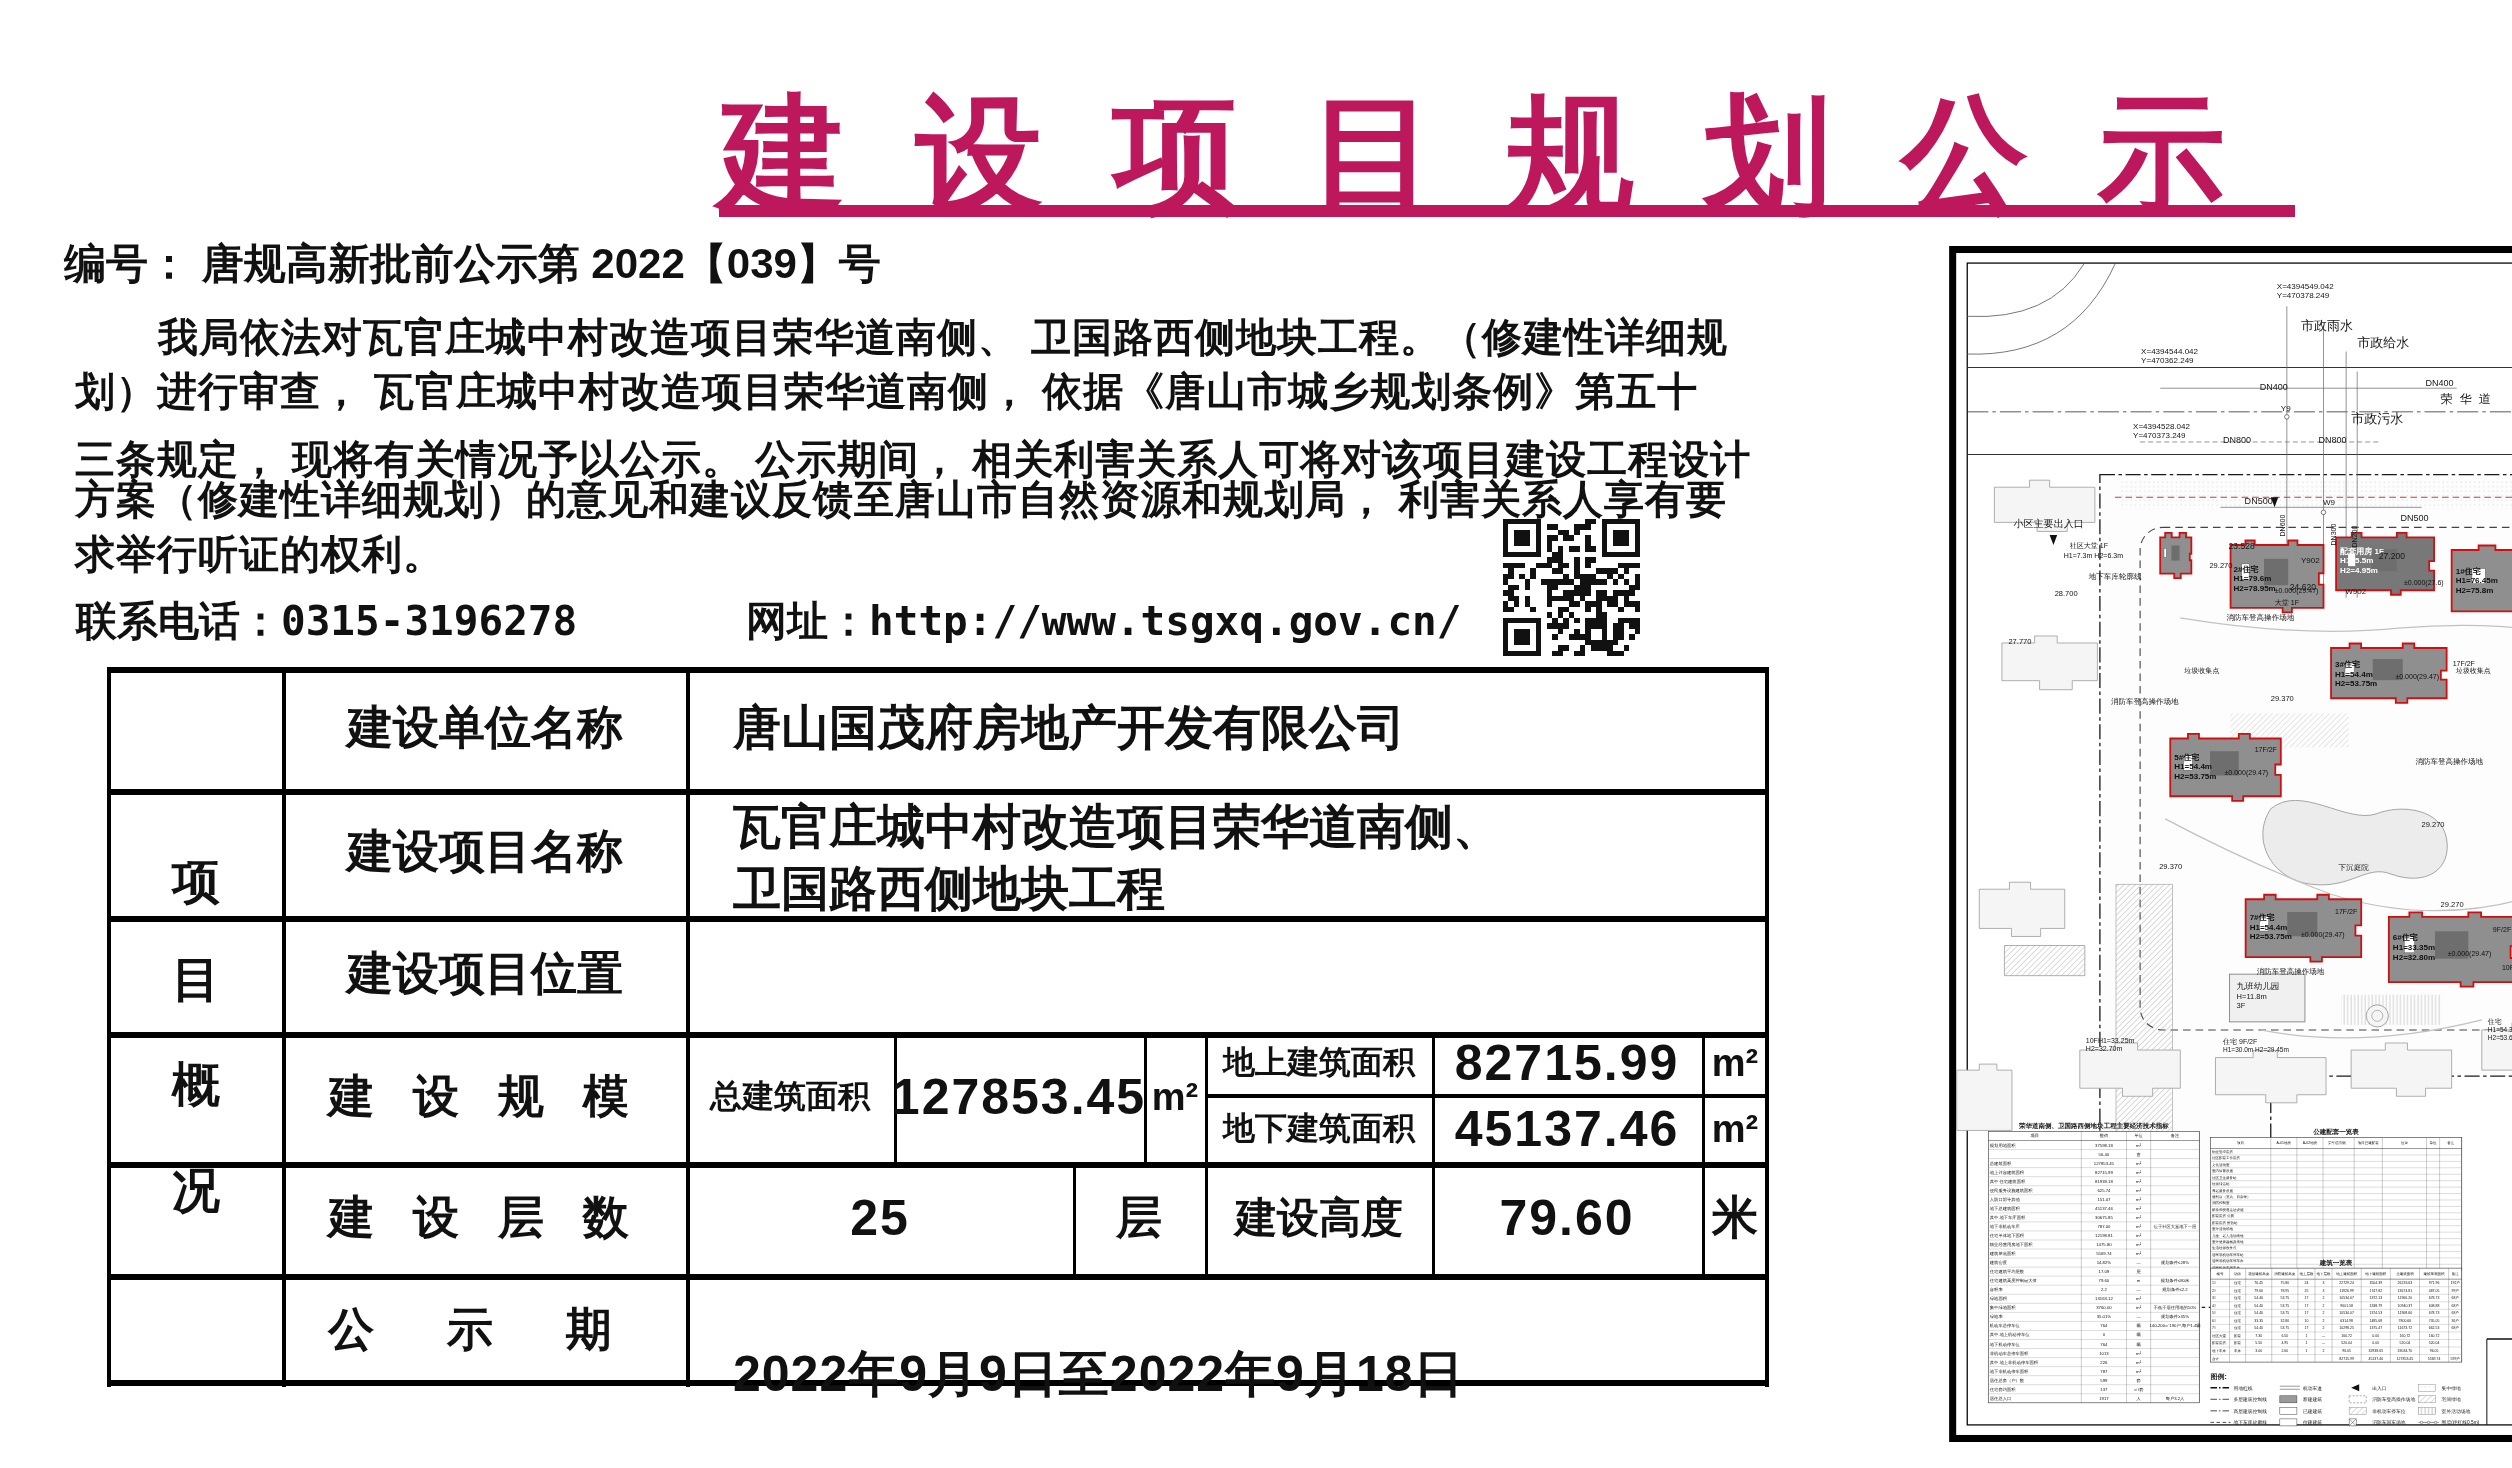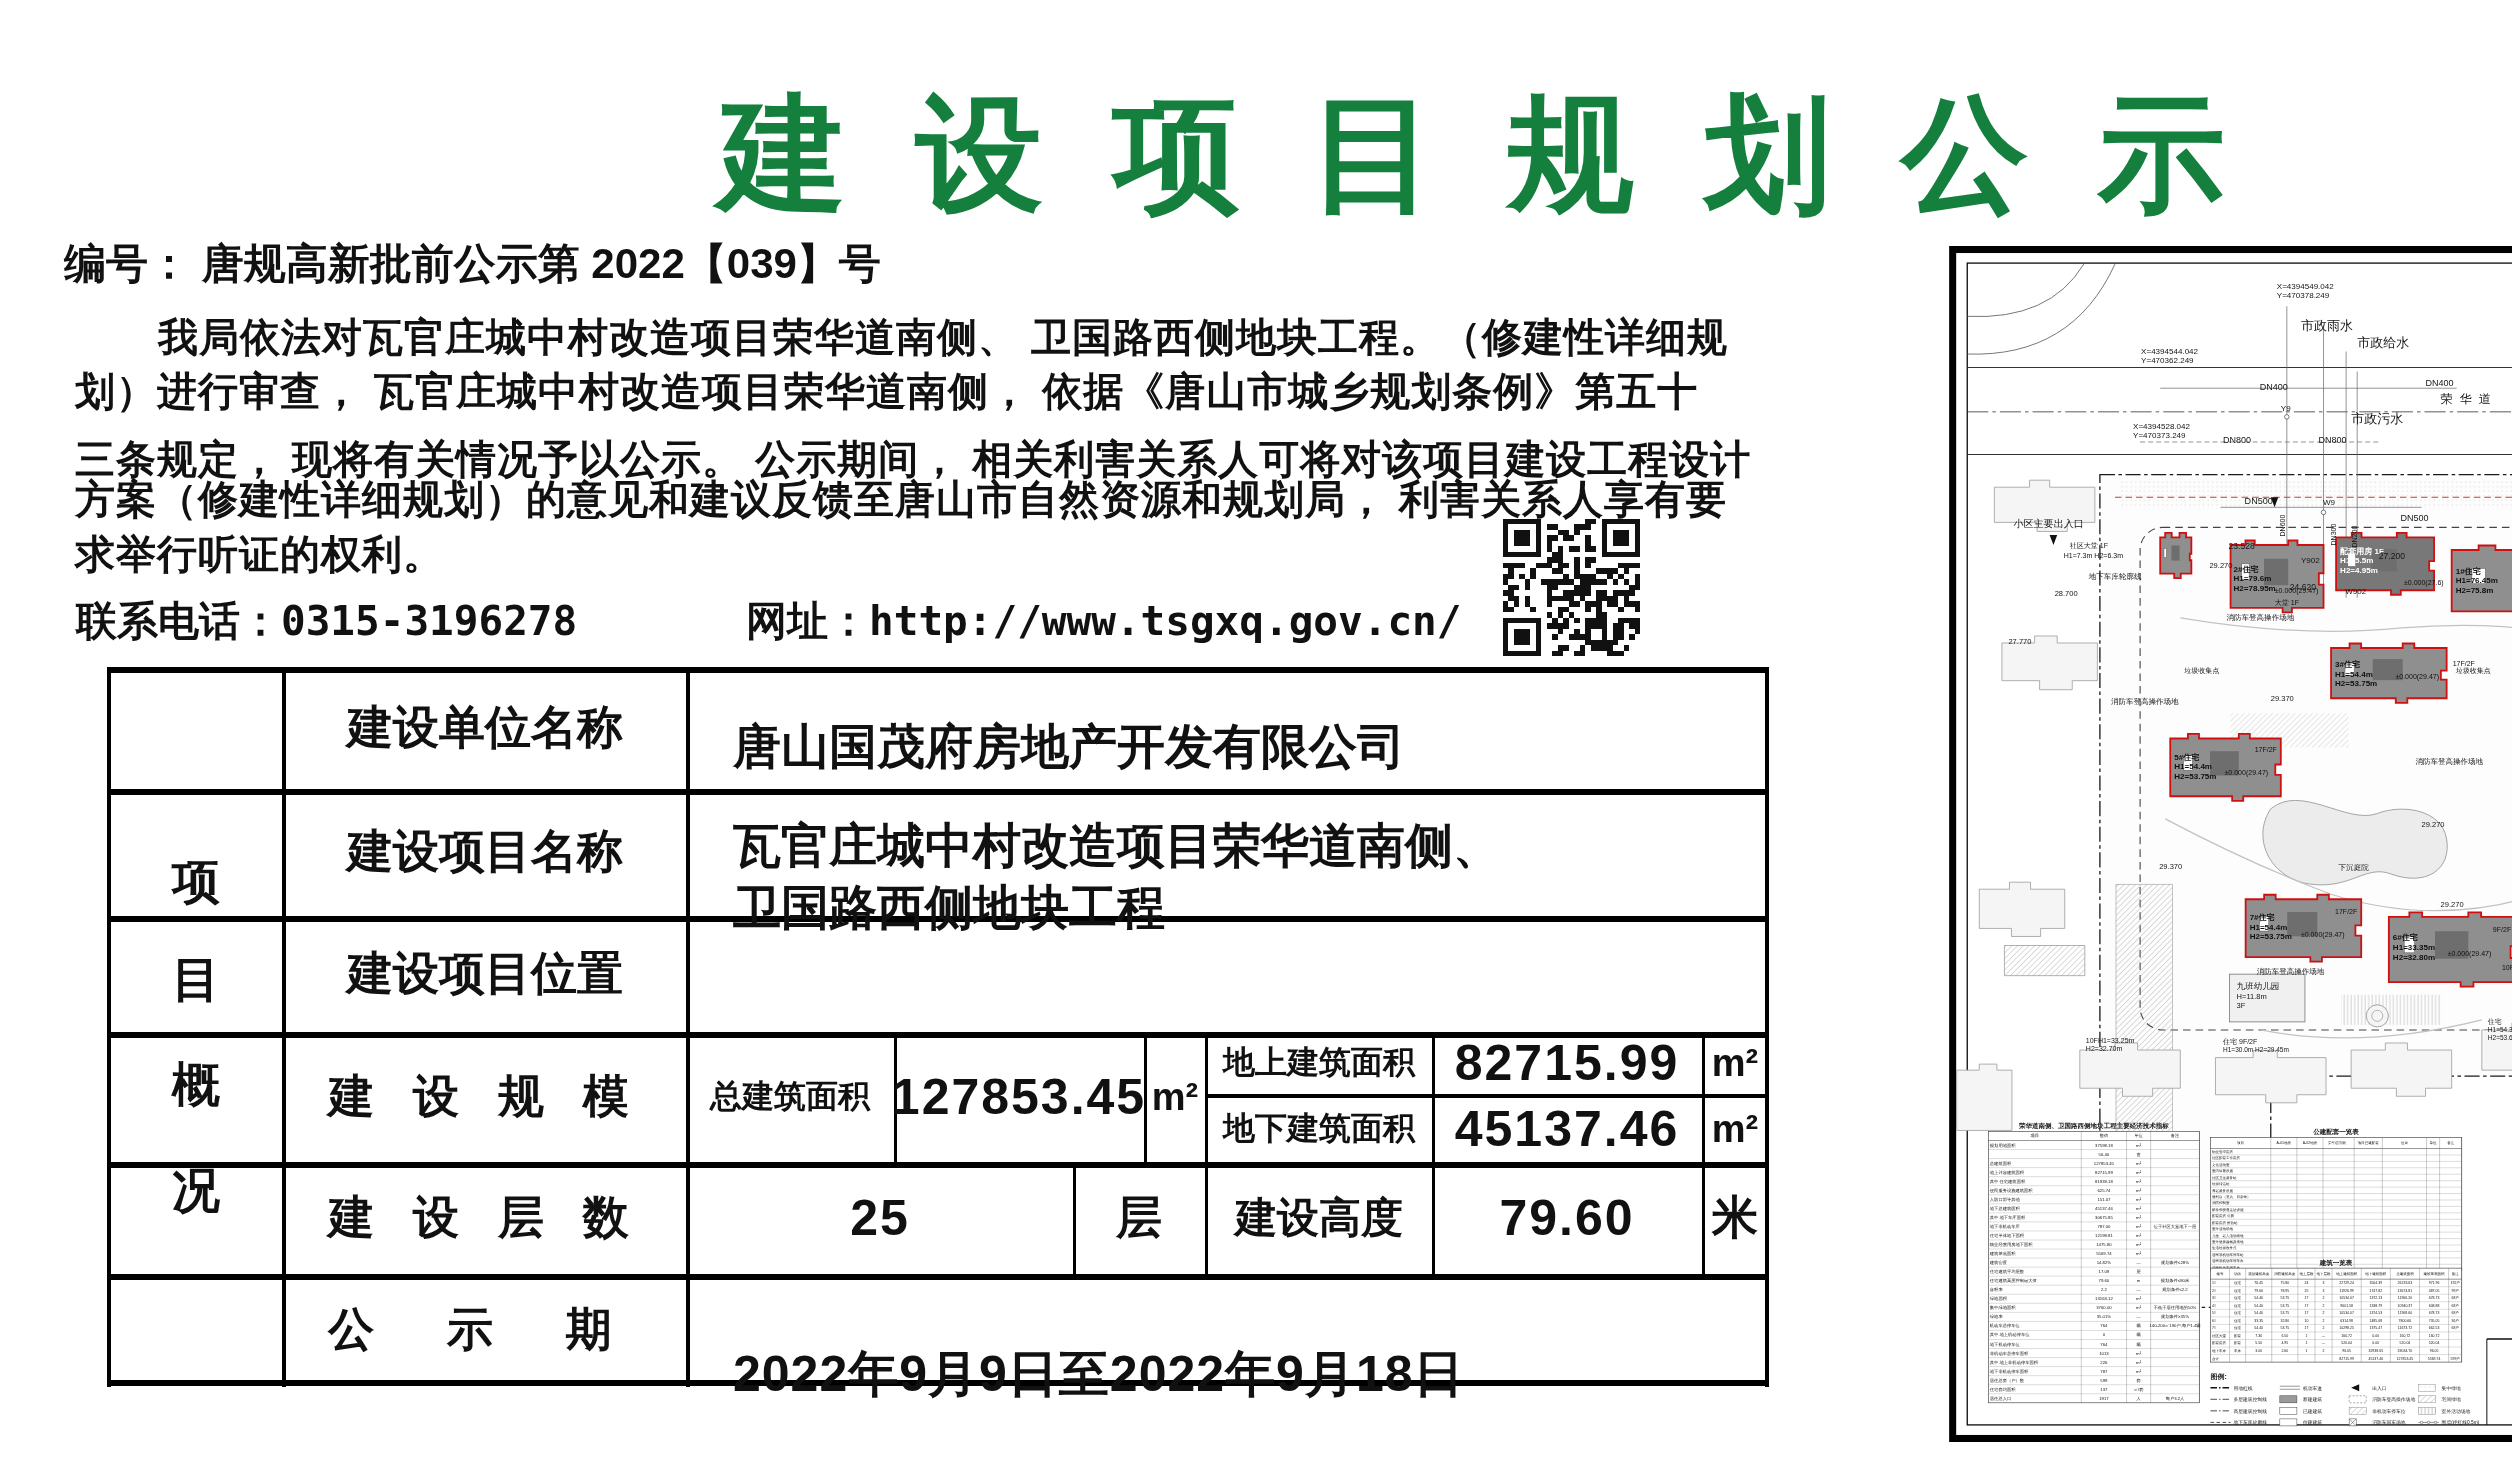--- a/index.html
+++ b/index.html
@@ -1,35 +1,35 @@
 <!DOCTYPE html>
 <html style="font-size:8px"><head>
 <meta charset="utf-8">
 <style>
   html,body{margin:0;padding:0;background:#fff;}
   body{width:2938px;height:1469px;position:relative;overflow:hidden;
        font-family:"Liberation Sans",sans-serif;color:#111;}
   .abs{position:absolute;}
-  .ttl{color:#15803d;font-weight:bold;font-size:127px;letter-spacing:70px;white-space:nowrap;}
+  .ttl{color:#be185d;font-weight:bold;font-size:127px;letter-spacing:70px;white-space:nowrap;text-decoration:underline;}
   .docno{font-size:42px;font-weight:700;white-space:nowrap;}
   .para{font-size:40px;font-weight:700;white-space:nowrap;letter-spacing:1px;}
   .indent{padding-left:83px;}
   .contact{font-size:41px;font-weight:700;white-space:nowrap;}
   .mono{font-family:"DejaVu Sans Mono",monospace;font-weight:700;}
   
   #ptable{left:107px;top:667px;width:1662px;height:720px;}
   .hbar{background:#000;height:6px;}
   .vbar{background:#000;width:4px;}
   .vbar.thin{width:3px;}
   .cell{position:absolute;font-weight:700;white-space:nowrap;}
   .cc{transform:translate(-50%,-50%);}
   .cl{transform:translate(0,-50%);}
   .sidech{font-size:48px;font-weight:700;}
   .lab{font-size:46px;}
-  .val{font-size:48px;margin-top:19px;}
+  .val{font-size:48px;}
   .num{font-size:50px;letter-spacing:2px;}
   .sublab{font-size:32px;}
   .unit{font-size:38px;}
   
   #planwrap{left:1949px;top:246px;width:939px;height:1196px;}
   svg text{font-family:"Liberation Sans",sans-serif;}
 </style>
 </head>
 <body>
 

